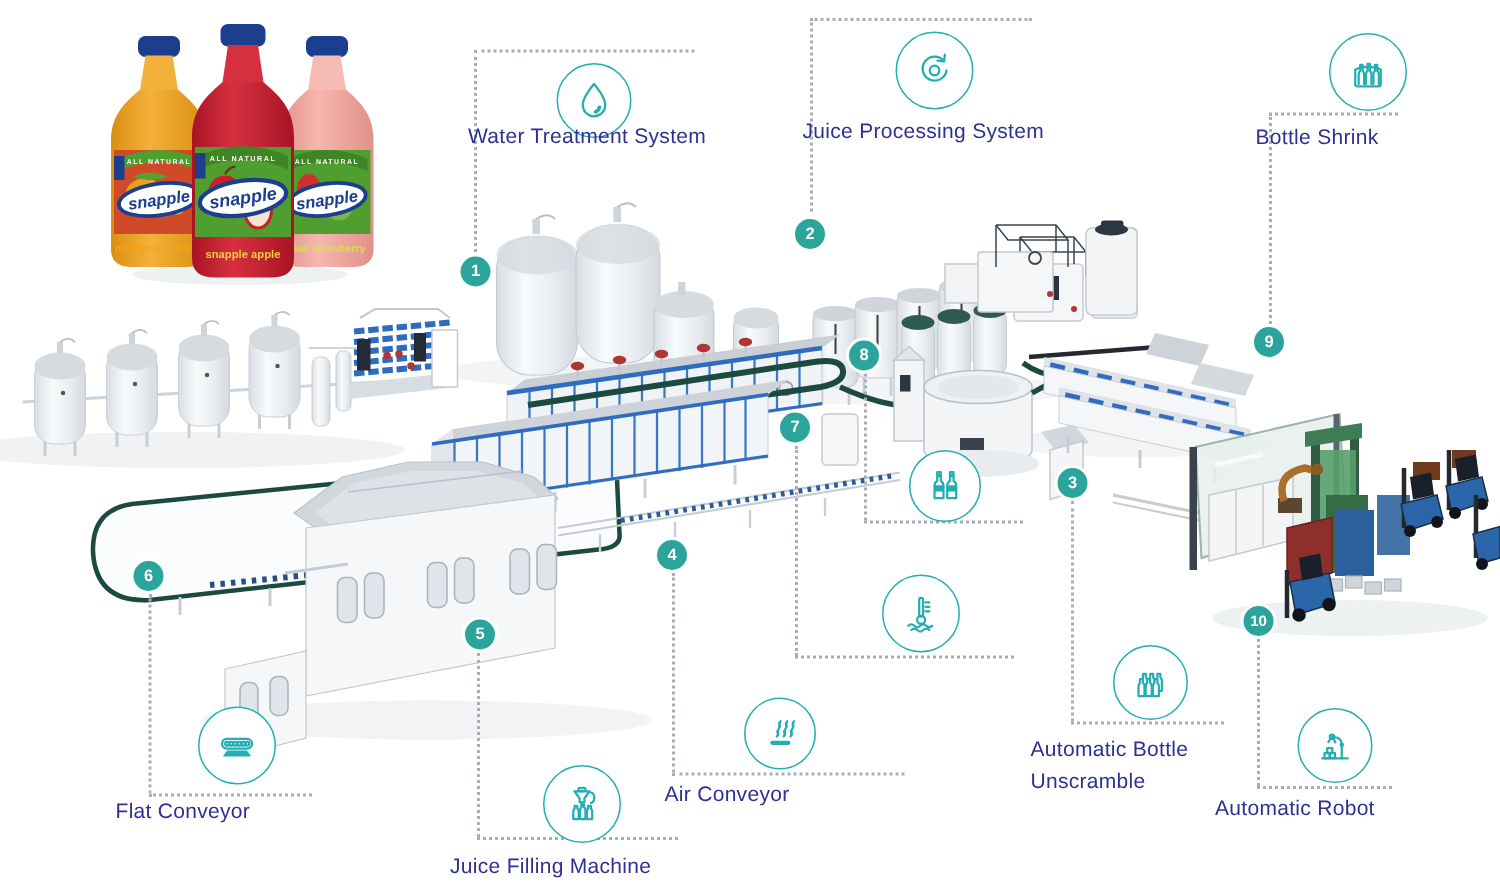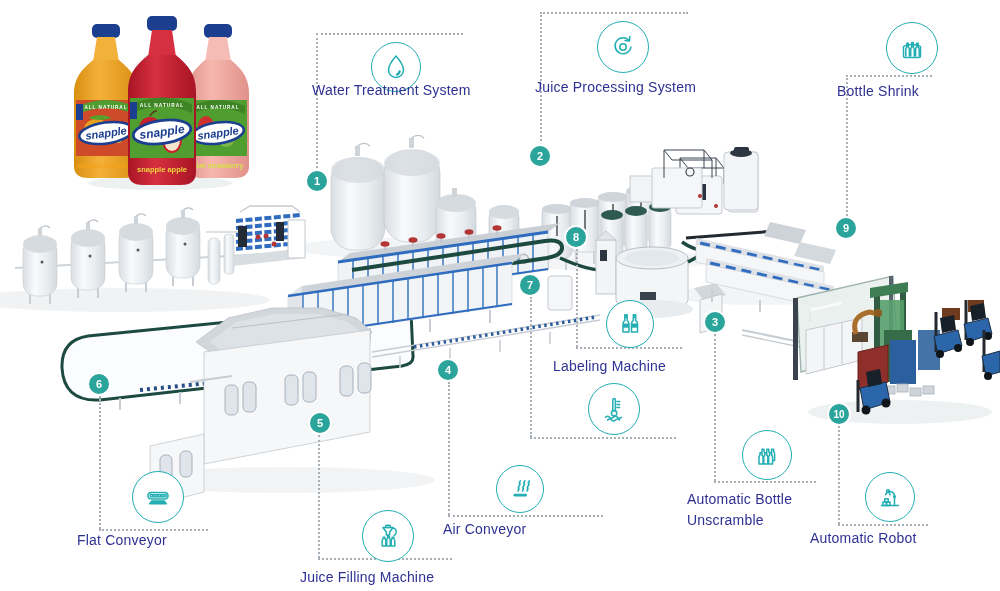--- a/index.html
+++ b/index.html
@@ -494,21 +494,20 @@
   <div class="icon-circle" style="left:606px;top:300px;width:48px;height:48px">
     <svg width="30" height="30" viewBox="0 0 30 30">
       <rect x="9.8" y="5.8" width="2.4" height="1.8"></rect>
       <path d="M8 23 v-8 q0 -2.5 1.8 -3.4 v-3.2 h2.4 v3.2 q1.8 .9 1.8 3.4 v8 z"></path>
       <rect class="fillteal" x="8" y="14.5" width="6" height="4.2"></rect>
       <rect x="18.3" y="5.8" width="2.4" height="1.8"></rect>
       <path d="M16.5 23 v-8 q0 -2.5 1.8 -3.4 v-3.2 h2.4 v3.2 q1.8 .9 1.8 3.4 v8 z"></path>
       <rect class="fillteal" x="16.5" y="14.5" width="6" height="4.2"></rect>
     </svg>
   </div>
-  <div class="st-label" style="left:553px;top:356px;width:160px">Labeling Machine</div>
   <div class="badge" style="left:566px;top:227px">
       <span>8</span>
     </div>
 
   <div class="vline" style="left:530px;top:297px;height:140px"></div>
   <div class="hline" style="left:530px;top:437px;width:146px"></div>
   <div class="icon-circle" style="left:588px;top:383px;width:52px;height:52px">
     <svg width="30" height="30" viewBox="0 0 30 30">
       <rect x="13.8" y="4.5" width="2.6" height="12.5" rx="1.3"></rect>
       <circle cx="15.1" cy="19.2" r="2.7"></circle>

